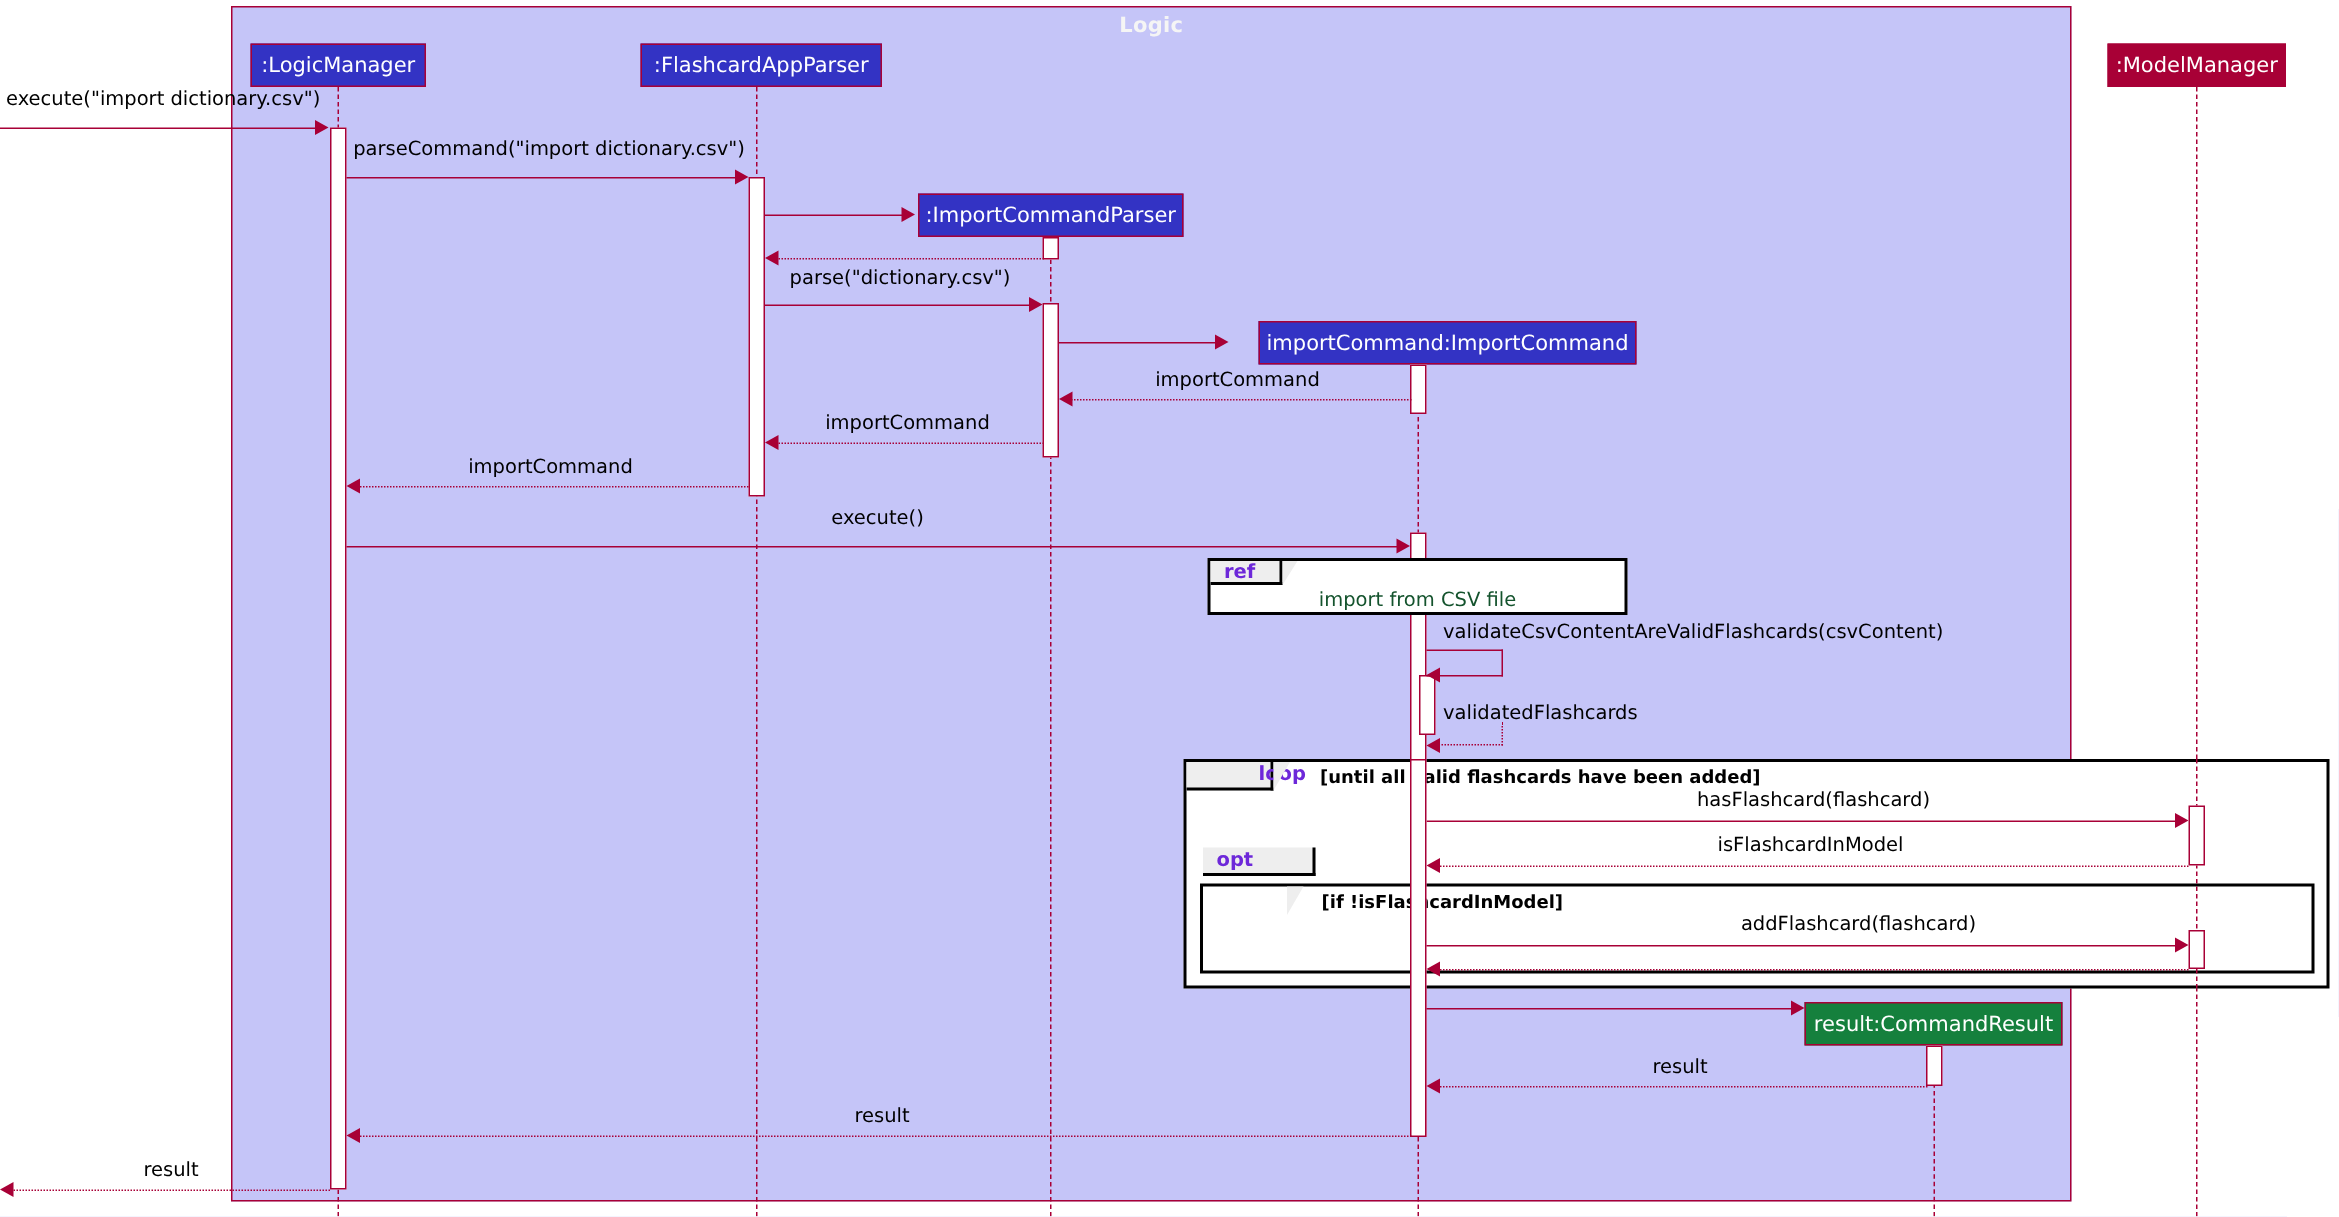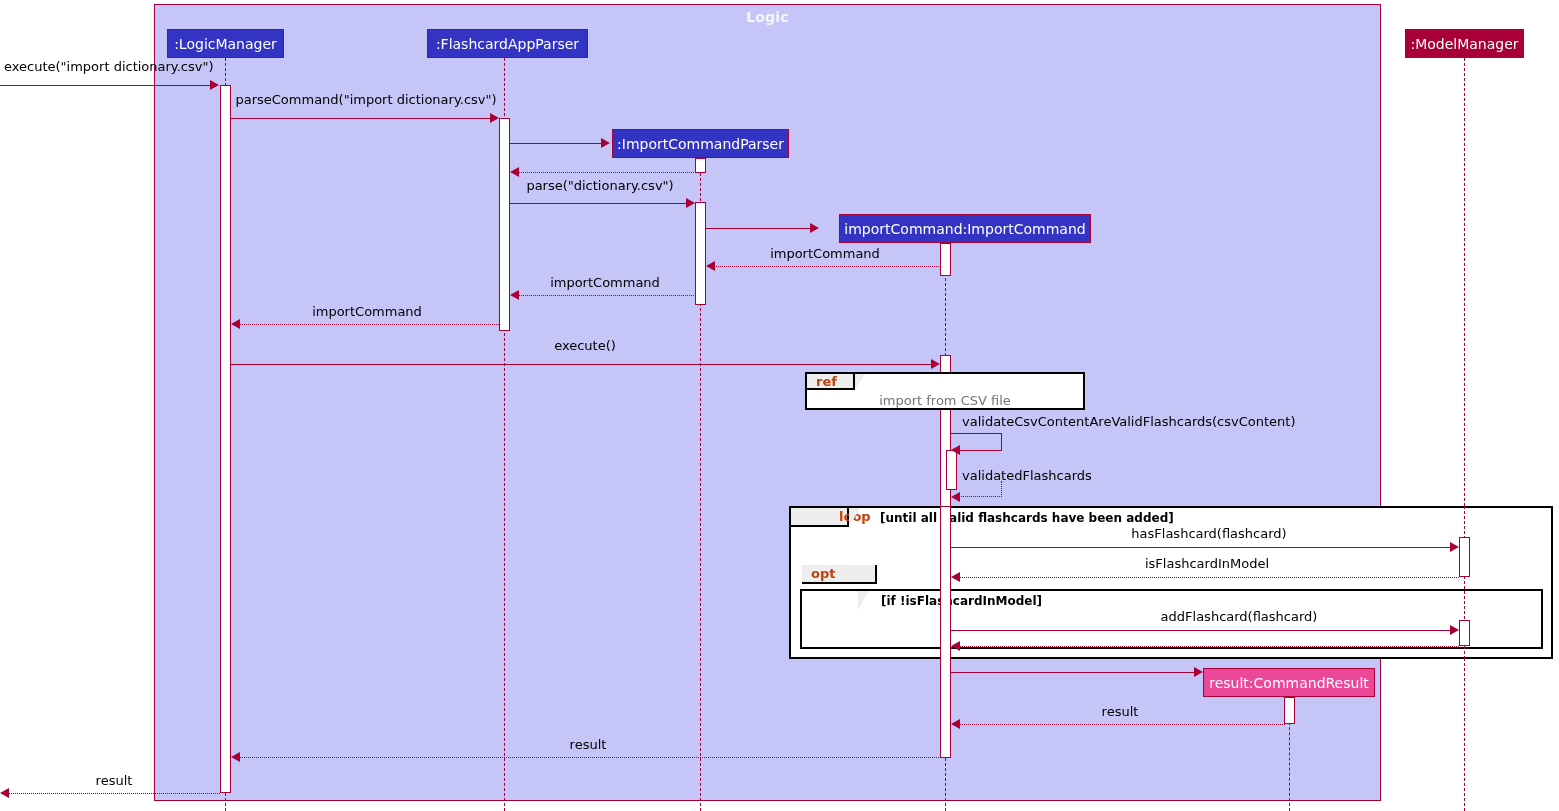--- a/index.html
+++ b/index.html
@@ -119,42 +119,42 @@
   }
   .fragment-body-white { background: #ffffff; }
   .frag-tab {
     position: absolute;
     box-sizing: border-box;
     background: #eeeeee;
     border-right: 2px solid #000000;
     border-bottom: 2px solid #000000;
     font-weight: bold;
     font-size: 13px;
-    color: #c2410c;
+    color: #6d28d9;
     display: flex;
     align-items: center;
     padding-left: 9px;
   }
   .frag-tab-corner {
     position: absolute;
     width: 0; height: 0;
   }
   .frag-guard {
     position: absolute;
     font-size: 12px;
     font-weight: bold;
     color: #000000;
     white-space: nowrap;
   }
   .ref-text {
     position: absolute;
     width: 100%;
     text-align: center;
     font-size: 13px;
-    color: #737373;
+    color: #14532d;
   }
 </style>
 </head>
 <body>
 
 <div id="canvas">
 
   <div class="partition" style="left:154px; top:4px; width:1227px; height:797px; background:#c5c5f8;">
     <div class="partition-title">Logic</div>
   </div>
@@ -176,21 +176,21 @@
   </div>
 
   <div class="participant" style="left:612px; top:129px; width:177px; height:29px; background:#3333c4;">
     <span>:ImportCommandParser</span>
   </div>
 
   <div class="participant" style="left:819px; top:214px; width:252px; height:29px; background:#3333c4;margin-left:20px;">
     <span>importCommand:ImportCommand</span>
   </div>
 
-  <div class="participant" style="left:1203px; top:668px; width:172px; height:29px; background:#ec4899;">
+  <div class="participant" style="left:1203px; top:668px; width:172px; height:29px; background:#15803d;">
     <span>result:CommandResult</span>
   </div>
 
   <div class="participant" style="left:1405px; top:29px; width:119px; height:29px; background:#a80036;">
     <span>:ModelManager</span>
   </div>
 
   <div class="activation" style="left:220px; top:85px; width:11px; height:708px;"></div>
 
   <div class="activation" style="left:499px; top:118px; width:11px; height:213px;"></div>

